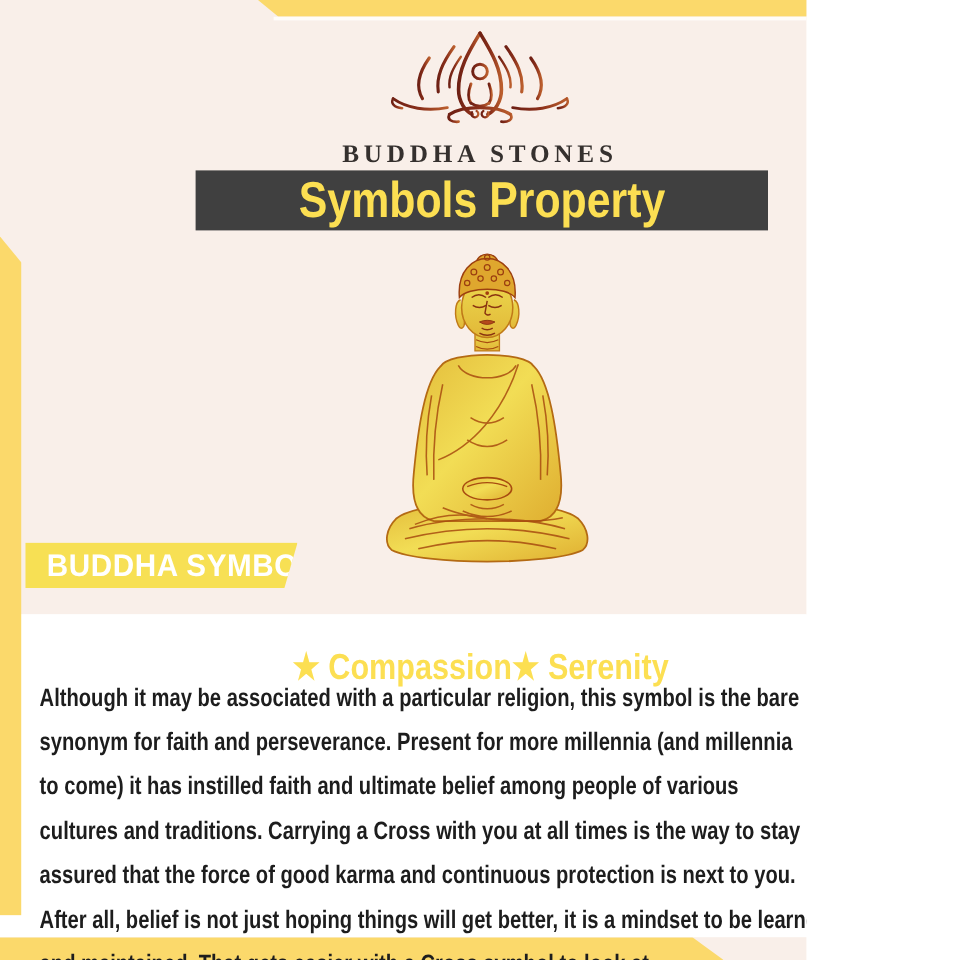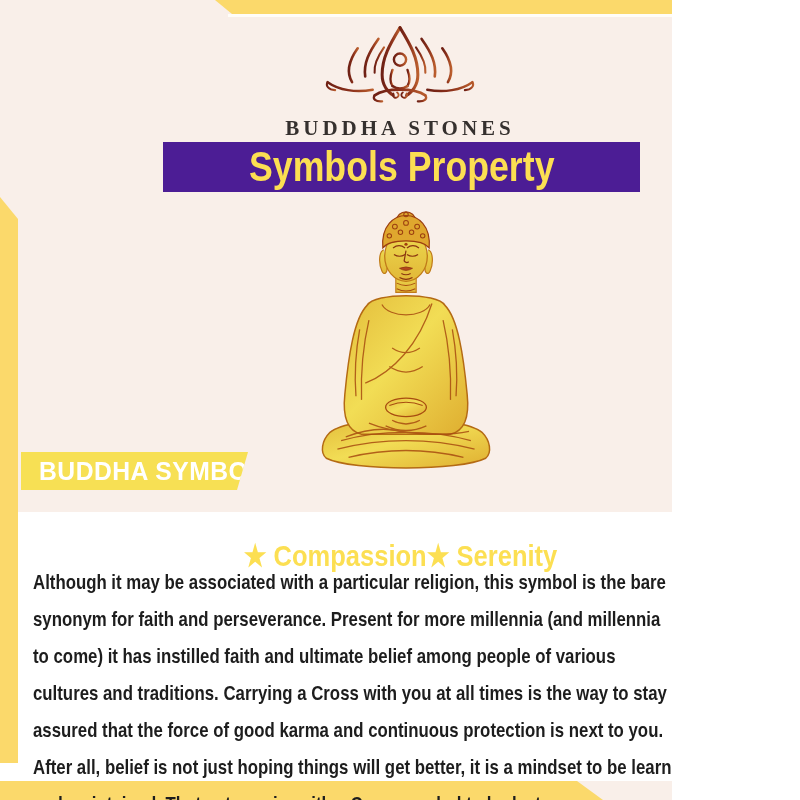--- a/index.html
+++ b/index.html
@@ -27,21 +27,21 @@
   
   .logo{position:absolute;left:320px;top:22px;width:160px;height:94px;}
   .brand-name{
     position:absolute;left:0;top:116px;width:800px;text-align:center;
     font-family:"Liberation Serif",serif;font-size:21px;font-weight:600;
     letter-spacing:4px;color:#35302e;
   }
   
   .title-bar{
     position:absolute;left:163px;top:142px;width:477px;height:50px;
-    background:#4c1d95;display:flex;align-items:center;justify-content:center;
+    background:#404040;display:flex;align-items:center;justify-content:center;
   }
   .title-text{
     font-size:42px;font-weight:bold;color:#fcdf52;white-space:nowrap;
     transform:scaleX(0.85);transform-origin:center center;letter-spacing:0px;
   }
   
   .buddha{position:absolute;left:303px;top:209px;width:206px;height:278px;}
   
   .ribbon{
     position:absolute;left:21px;top:452px;width:227px;height:38px;

